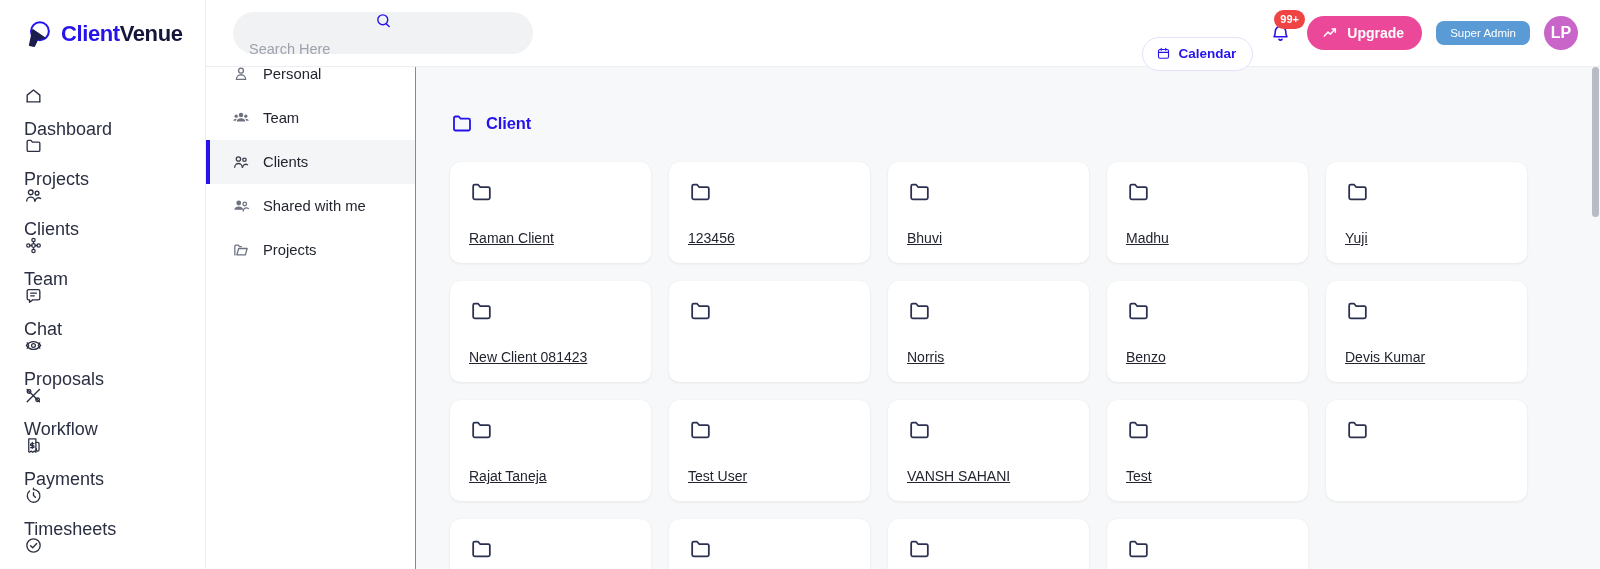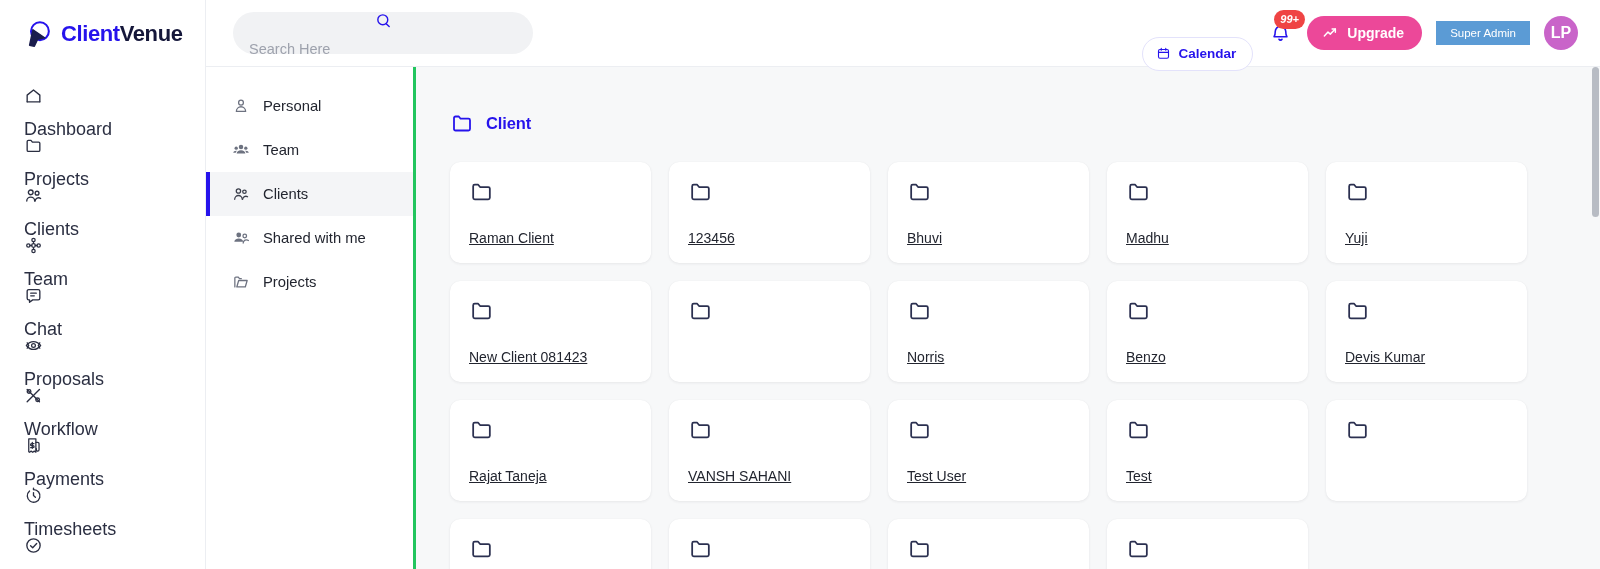--- a/index.html
+++ b/index.html
@@ -56,22 +56,22 @@
     user-select: none;
     flex-direction: column;
   }
   .nav-item .ico { width: 19px; height: 19px; flex: 0 0 19px; display:block; color:#2b2f42; }
 
   
   .storage-panel {
     width: 210px; height: 569px;
     flex: 0 0 210px;
     background: #ffffff;
-    border-right: 3px solid #22c55e;
-    padding-top: 34px;
+    border-right: 1px solid #22c55e;
+    padding-top: 2px;
     position: relative;
   }
   .storage-title {
     font-size: 19px;
     font-weight: 700;
     color: #15173a;
     padding: 12px 0 10px 20px;
     letter-spacing: -0.2px;
   }
   .storage-list { margin-top: 6px; }
@@ -151,21 +151,21 @@
     gap: 8px;
     padding: 0 16px 0 13px;
     color: #2613ec;
     font-size: 13.5px;
     font-weight: 600;
     cursor: pointer;
     margin-top: 41px;
   }
   .calendar-btn .ico { width: 15px; height: 15px; flex:0 0 15px; display:block;}
 
-  .bell-wrap { position: relative; width: 26px; height: 34px; display:flex; align-items:center; justify-content:center; cursor:pointer;font-style:italic;}
+  .bell-wrap { position: relative; width: 26px; height: 34px; display:flex; align-items:center; justify-content:center; cursor:pointer;}
   .bell-wrap .ico { width: 21px; height: 21px; color: #2613ec; display:block; }
   .bell-badge {
     position: absolute;
     top: -6px; left: 7px;
     background: #ef4444;
     color: #ffffff;
     font-size: 11px;
     font-weight: 700;
     line-height: 1;
     padding: 4px 6px 4px 6px;
@@ -187,21 +187,21 @@
     font-size: 14px;
     font-weight: 700;
     cursor: pointer;
   }
   .upgrade-btn .ico { width: 16px; height: 16px; flex:0 0 16px; display:block;}
 
   .role-chip {
     height: 24px;
     background: #5b9bd5;
     color: #ffffff;
-    border-radius: 0;
+    border-radius: 8px;
     display: flex;
     align-items: center;
     padding: 0 14px;
     font-size: 11.5px;
     font-weight: 500;
     white-space: nowrap;
     cursor: pointer;
     text-align: center;
   }
   .avatar {
@@ -571,28 +571,28 @@
         <svg class="ico" viewBox="0 0 24 24" fill="none" stroke="currentColor" stroke-width="1.7" stroke-linecap="round" stroke-linejoin="round">
             <path d="M4 18V7a1.5 1.5 0 0 1 1.5-1.5h3.3l1.8 2.2h7.9A1.5 1.5 0 0 1 20 9.2V18a1.5 1.5 0 0 1-1.5 1.5h-13A1.5 1.5 0 0 1 4 18z"></path>
           </svg>
         <div class="card-label">Rajat Taneja</div>
       </div>
 
       <div class="card">
         <svg class="ico" viewBox="0 0 24 24" fill="none" stroke="currentColor" stroke-width="1.7" stroke-linecap="round" stroke-linejoin="round">
             <path d="M4 18V7a1.5 1.5 0 0 1 1.5-1.5h3.3l1.8 2.2h7.9A1.5 1.5 0 0 1 20 9.2V18a1.5 1.5 0 0 1-1.5 1.5h-13A1.5 1.5 0 0 1 4 18z"></path>
           </svg>
+        <div class="card-label">Test User</div>
+      </div>
+
+      <div class="card">
+        <svg class="ico" viewBox="0 0 24 24" fill="none" stroke="currentColor" stroke-width="1.7" stroke-linecap="round" stroke-linejoin="round">
+            <path d="M4 18V7a1.5 1.5 0 0 1 1.5-1.5h3.3l1.8 2.2h7.9A1.5 1.5 0 0 1 20 9.2V18a1.5 1.5 0 0 1-1.5 1.5h-13A1.5 1.5 0 0 1 4 18z"></path>
+          </svg>
         <div class="card-label">VANSH SAHANI</div>
-      </div>
-
-      <div class="card">
-        <svg class="ico" viewBox="0 0 24 24" fill="none" stroke="currentColor" stroke-width="1.7" stroke-linecap="round" stroke-linejoin="round">
-            <path d="M4 18V7a1.5 1.5 0 0 1 1.5-1.5h3.3l1.8 2.2h7.9A1.5 1.5 0 0 1 20 9.2V18a1.5 1.5 0 0 1-1.5 1.5h-13A1.5 1.5 0 0 1 4 18z"></path>
-          </svg>
-        <div class="card-label">Test User</div>
       </div>
 
       <div class="card">
         <svg class="ico" viewBox="0 0 24 24" fill="none" stroke="currentColor" stroke-width="1.7" stroke-linecap="round" stroke-linejoin="round">
             <path d="M4 18V7a1.5 1.5 0 0 1 1.5-1.5h3.3l1.8 2.2h7.9A1.5 1.5 0 0 1 20 9.2V18a1.5 1.5 0 0 1-1.5 1.5h-13A1.5 1.5 0 0 1 4 18z"></path>
           </svg>
         <div class="card-label">Test</div>
       </div>
 
       <div class="card">

